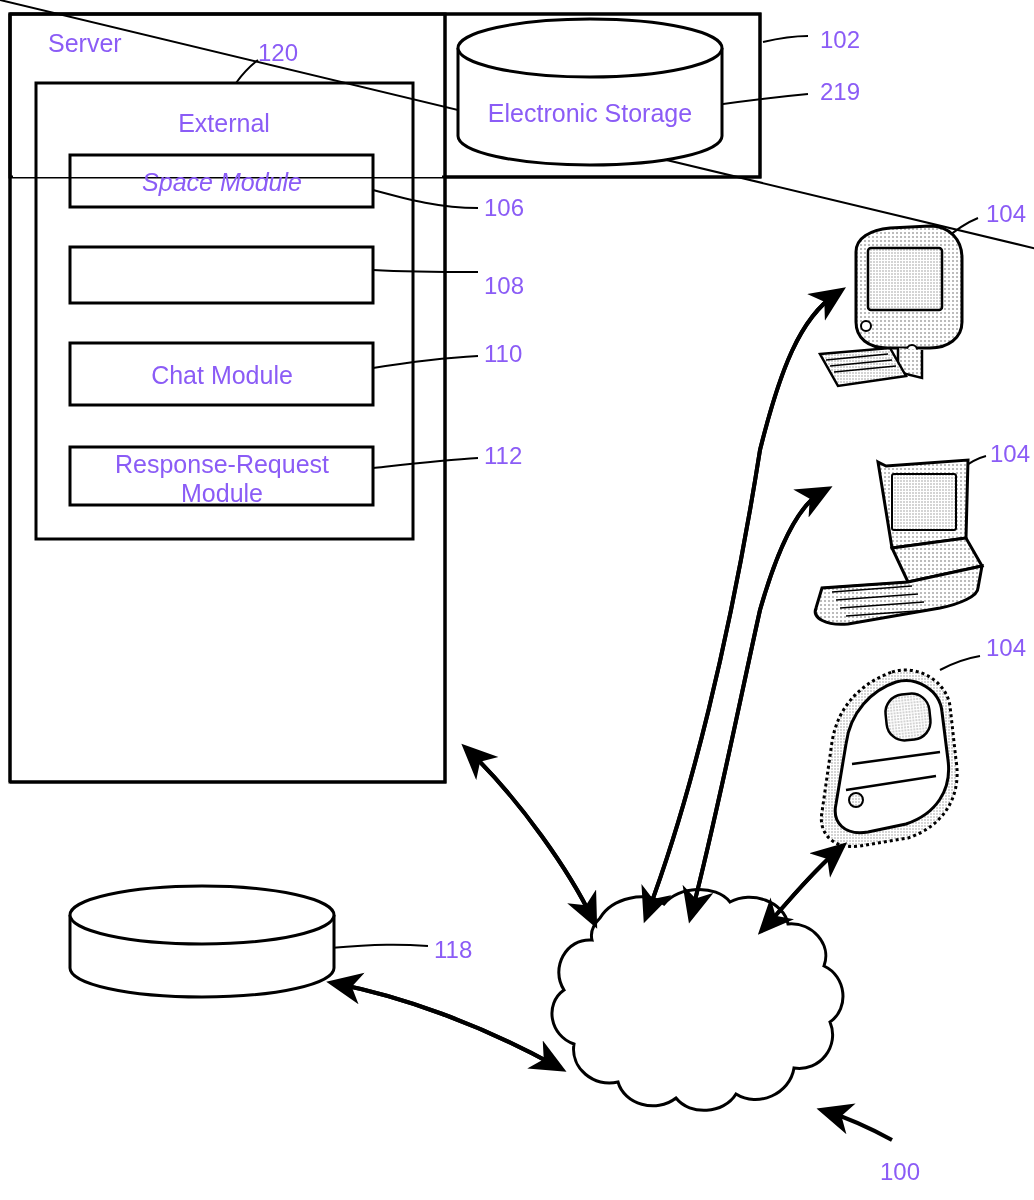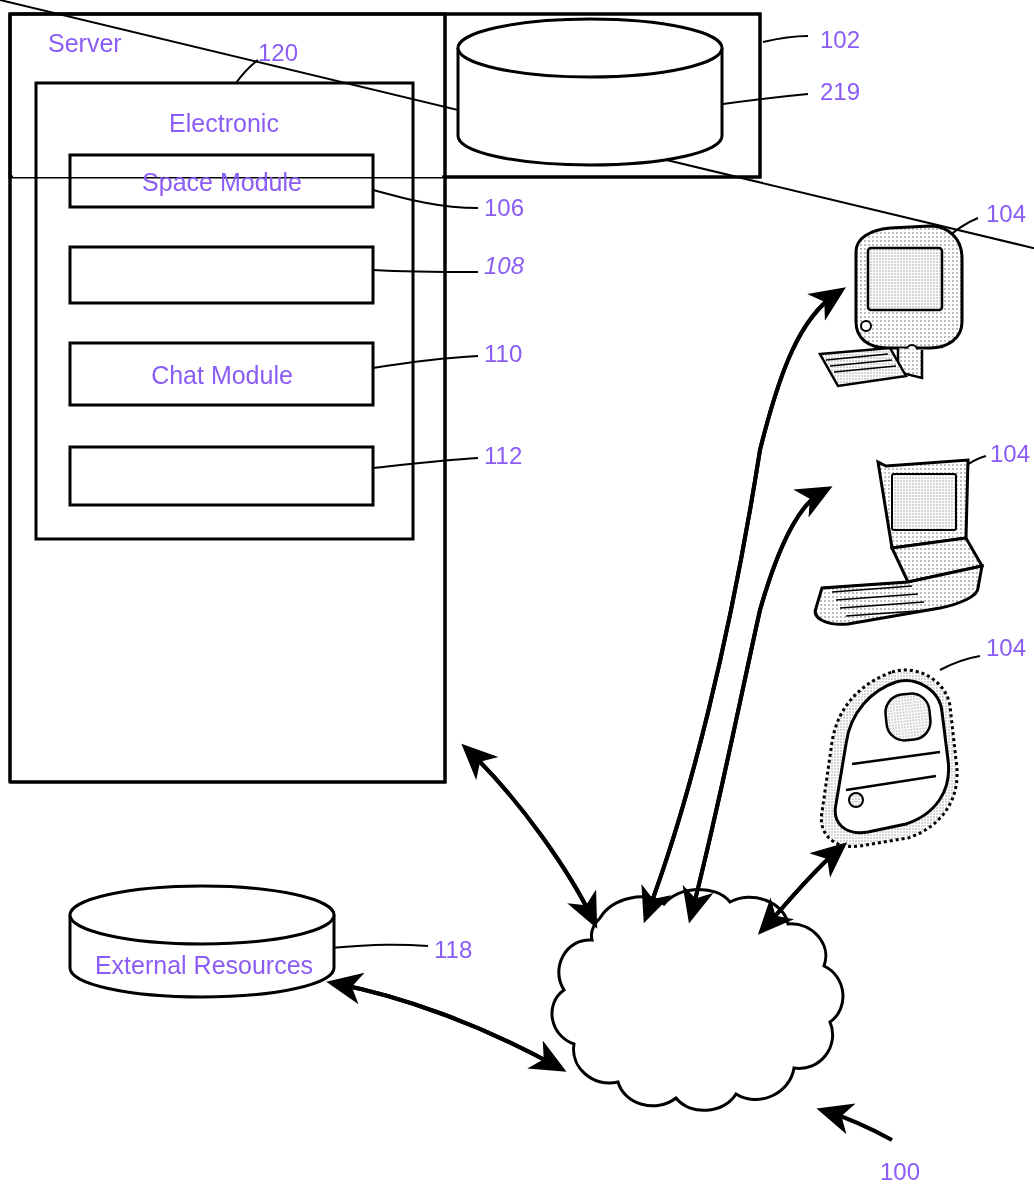--- a/index.html
+++ b/index.html
@@ -194,36 +194,37 @@
       <path d="M892,1140 C870,1128 848,1118 828,1112" marker-end="url(#arrow)"></path>
     </g>
   </svg>
 
   <div class="lbl title-label" style="left:48px; top:28px;">Server</div>
 
   <div class="lbl ref-num" style="left:820px; top:26px;">102</div>
 
   <div class="lbl ref-num" style="left:820px; top:78px;">219</div>
 
+  <div class="lbl box-label lbl-center" style="left:590px; top:98px;">Electronic Storage</div>
 
   <div class="lbl ref-num" style="left:258px; top:39px;">120</div>
 
-  <div class="lbl title-label lbl-center" style="left:224px; top:108px;">Electronic</div>
-
-  <div class="lbl box-label lbl-center" style="left:222px; top:167px;">Space Module</div>
+  <div class="lbl title-label lbl-center" style="left:224px; top:108px;">External</div>
+
+  <div class="lbl box-label lbl-center" style="left:222px; top:167px;font-style:italic;">Space Module</div>
   <div class="lbl ref-num" style="left:484px; top:194px;">106</div>
 
-  <div class="lbl ref-num" style="left:484px; top:252px;font-style:italic;">108</div>
+  <div class="lbl ref-num" style="left:484px; top:272px;">108</div>
 
   <div class="lbl box-label lbl-center" style="left:222px; top:360px;">Chat Module</div>
   <div class="lbl ref-num" style="left:484px; top:340px;">110</div>
 
+  <div class="lbl box-label lbl-center two-line" style="left:222px; top:450px; width:290px;">Response-Request Module</div>
   <div class="lbl ref-num" style="left:484px; top:442px;text-align:right;">112</div>
 
-  <div class="lbl box-label lbl-center" style="left:204px; top:950px;">External Resources</div>
   <div class="lbl ref-num" style="left:434px; top:936px;">118</div>
 
   <div class="lbl ref-num" style="left:986px; top:200px;">104</div>
   <div class="lbl ref-num" style="left:990px; top:440px;">104</div>
   <div class="lbl ref-num" style="left:986px; top:634px;">104</div>
 
   <div class="lbl ref-num" style="left:880px; top:1158px;">100</div>
 
 </div>
 

